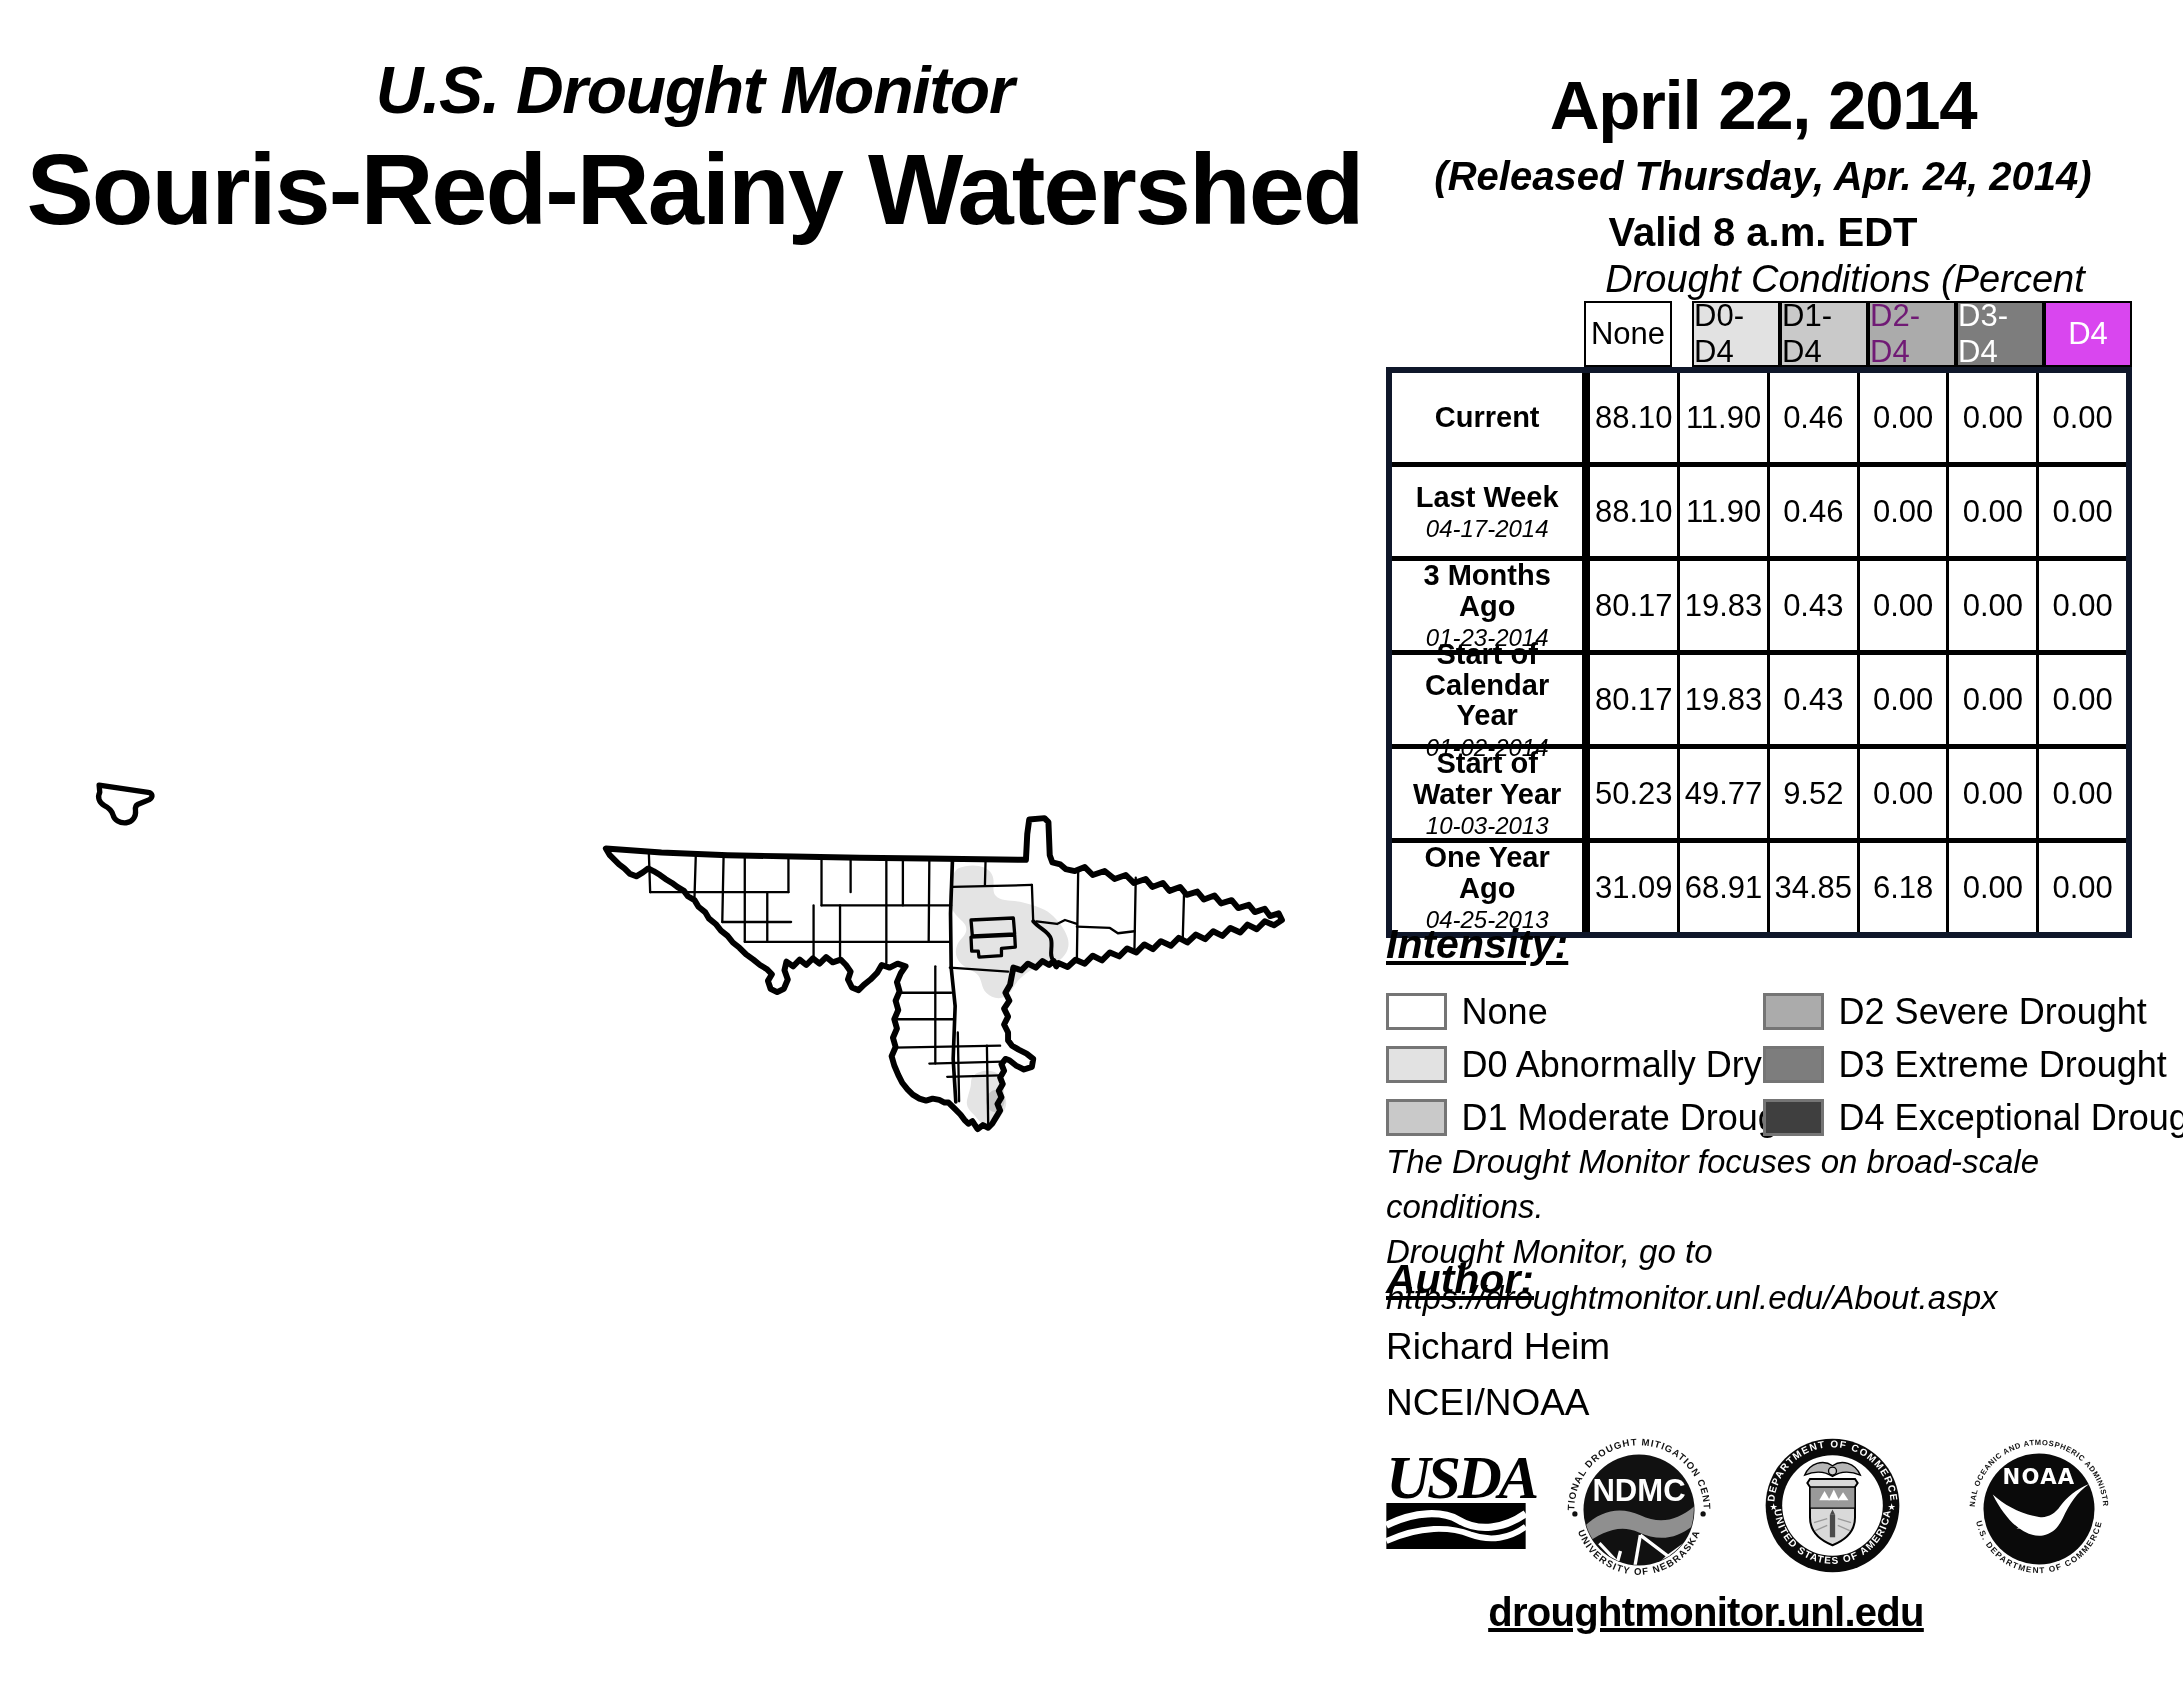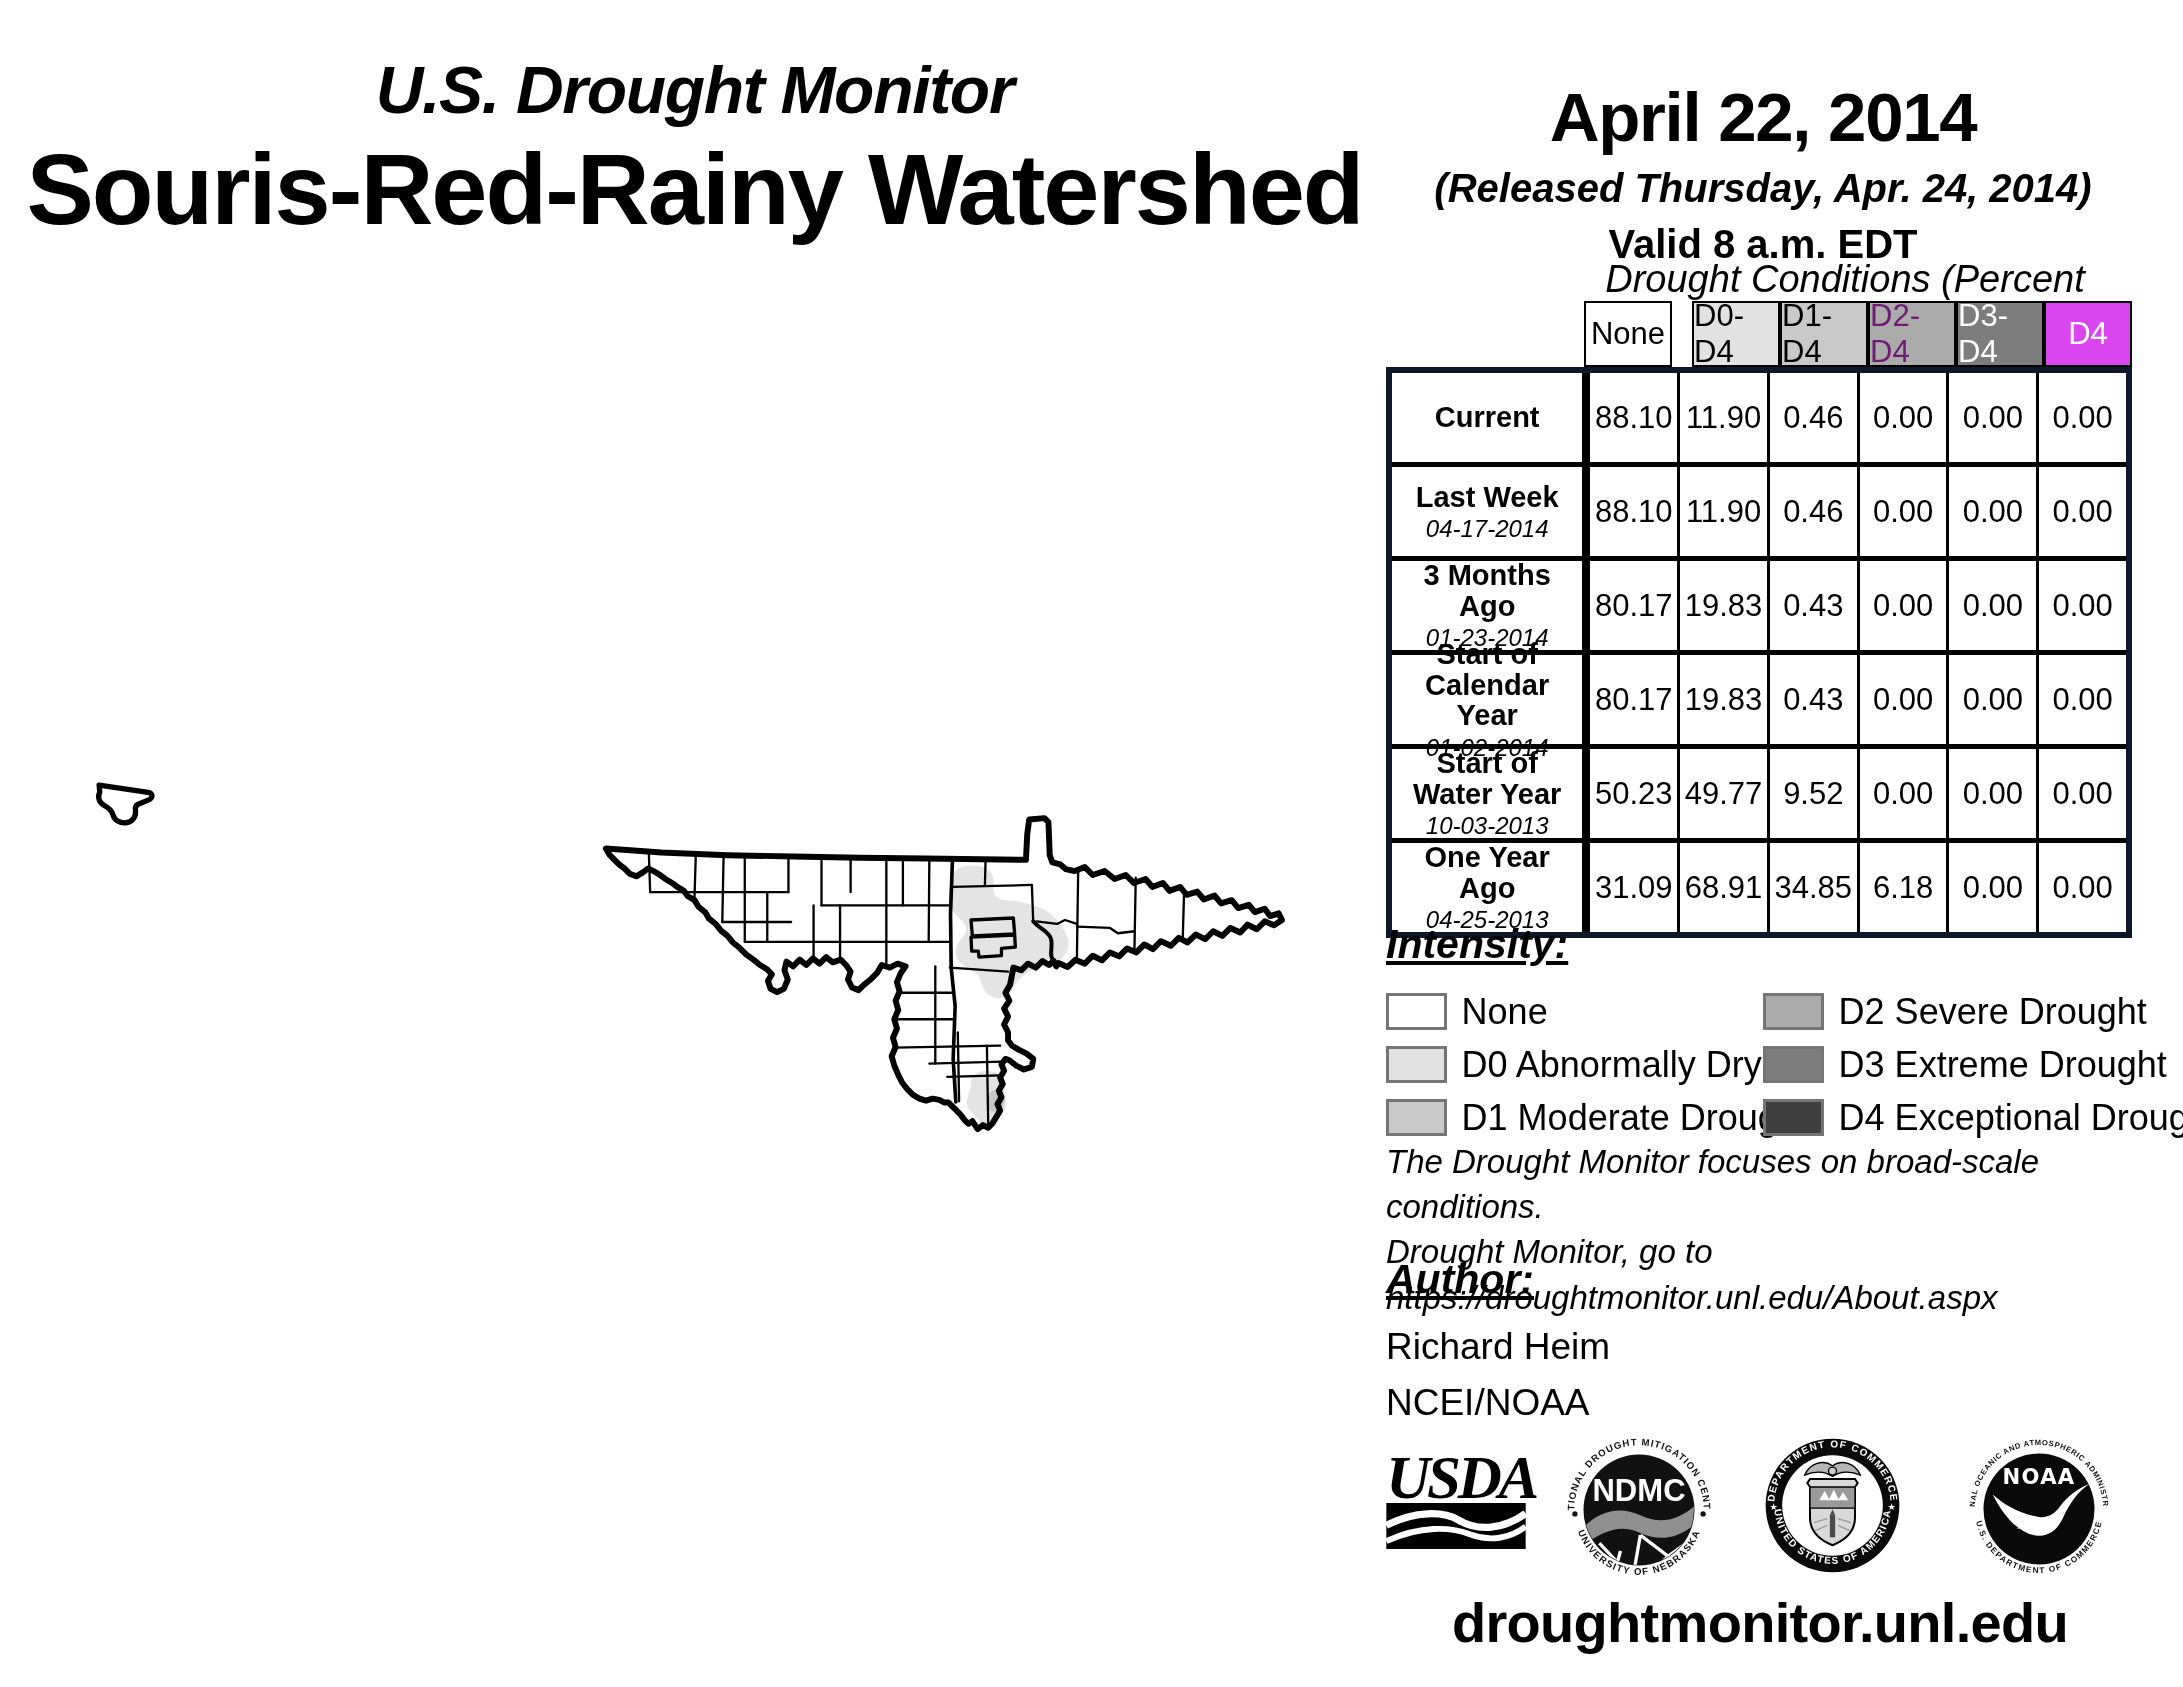--- a/index.html
+++ b/index.html
@@ -4,21 +4,21 @@
 <style>
   html,body{margin:0;padding:0;background:#fff;}
   .page{position:relative;width:2183px;height:1687px;background:#ffffff;overflow:hidden;
         font-family:"Liberation Sans",sans-serif;color:#000;}
   
   .kicker{position:absolute;left:0;top:52px;width:1389px;text-align:center;
           font-size:66px;font-weight:bold;font-style:italic;letter-spacing:-1.3px;}
   .main-title{position:absolute;left:0;top:132px;width:1389px;margin:0;text-align:center;
           font-size:101px;font-weight:bold;letter-spacing:-2px;}
   
-  .dateblock{position:absolute;left:1389px;top:12px;width:748px;text-align:center;}
+  .dateblock{position:absolute;left:1389px;top:0;width:748px;text-align:center;}
   .date-main{margin-top:66px;font-size:69px;font-weight:bold;letter-spacing:-1.3px;}
   .date-released{margin-top:9.3px;font-size:40px;font-weight:bold;font-style:italic;}
   .date-valid{margin-top:10.6px;font-size:40px;font-weight:bold;}
   
   .tbl-caption{position:absolute;left:1386px;top:258px;width:746px;text-align:center;
           padding-left:172px;box-sizing:border-box;font-size:38px;font-style:italic;}
   .dm-table{position:absolute;left:1386px;top:301px;width:746px;}
   .thead{display:flex;margin-left:198px;}
   .th{width:91px;height:66px;box-sizing:border-box;border:2.6px solid #000;
       display:flex;align-items:center;justify-content:center;font-size:31px;}
@@ -45,22 +45,22 @@
               font-size:33px;font-style:italic;line-height:1.37;}
   .author{position:absolute;left:1386px;top:1256px;}
   .author .name{font-size:37px;margin-top:22.5px;}
   .author .org{font-size:37px;margin-top:14.6px;}
   
   .logos{position:absolute;left:1383px;top:1434px;width:767px;height:165px;}
   .usda{position:absolute;left:3.3px;top:18.5px;width:140px;}
   .usda-word{font-family:"Liberation Serif",serif;font-weight:bold;font-size:61px;
              letter-spacing:-3.3px;line-height:0.82;font-style:italic;}
   .logo-svg{position:absolute;}
-  .footer-url{position:absolute;left:1386px;top:1590px;width:748px;text-align:center;
-              font-size:56px;font-weight:bold;letter-spacing:-0.7px;}
+  .footer-url{position:absolute;left:1332px;top:1590px;width:748px;text-align:center;
+              font-size:40px;font-weight:bold;letter-spacing:-0.7px;text-decoration:underline;}
   
   .map-svg{position:absolute;left:66px;top:748px;}
   .seal-text{font-family:"Liberation Sans",sans-serif;}
 </style>
 </head>
 <body>
 
 <div class="page">
 
   <div class="kicker">U.S. Drought Monitor</div>

